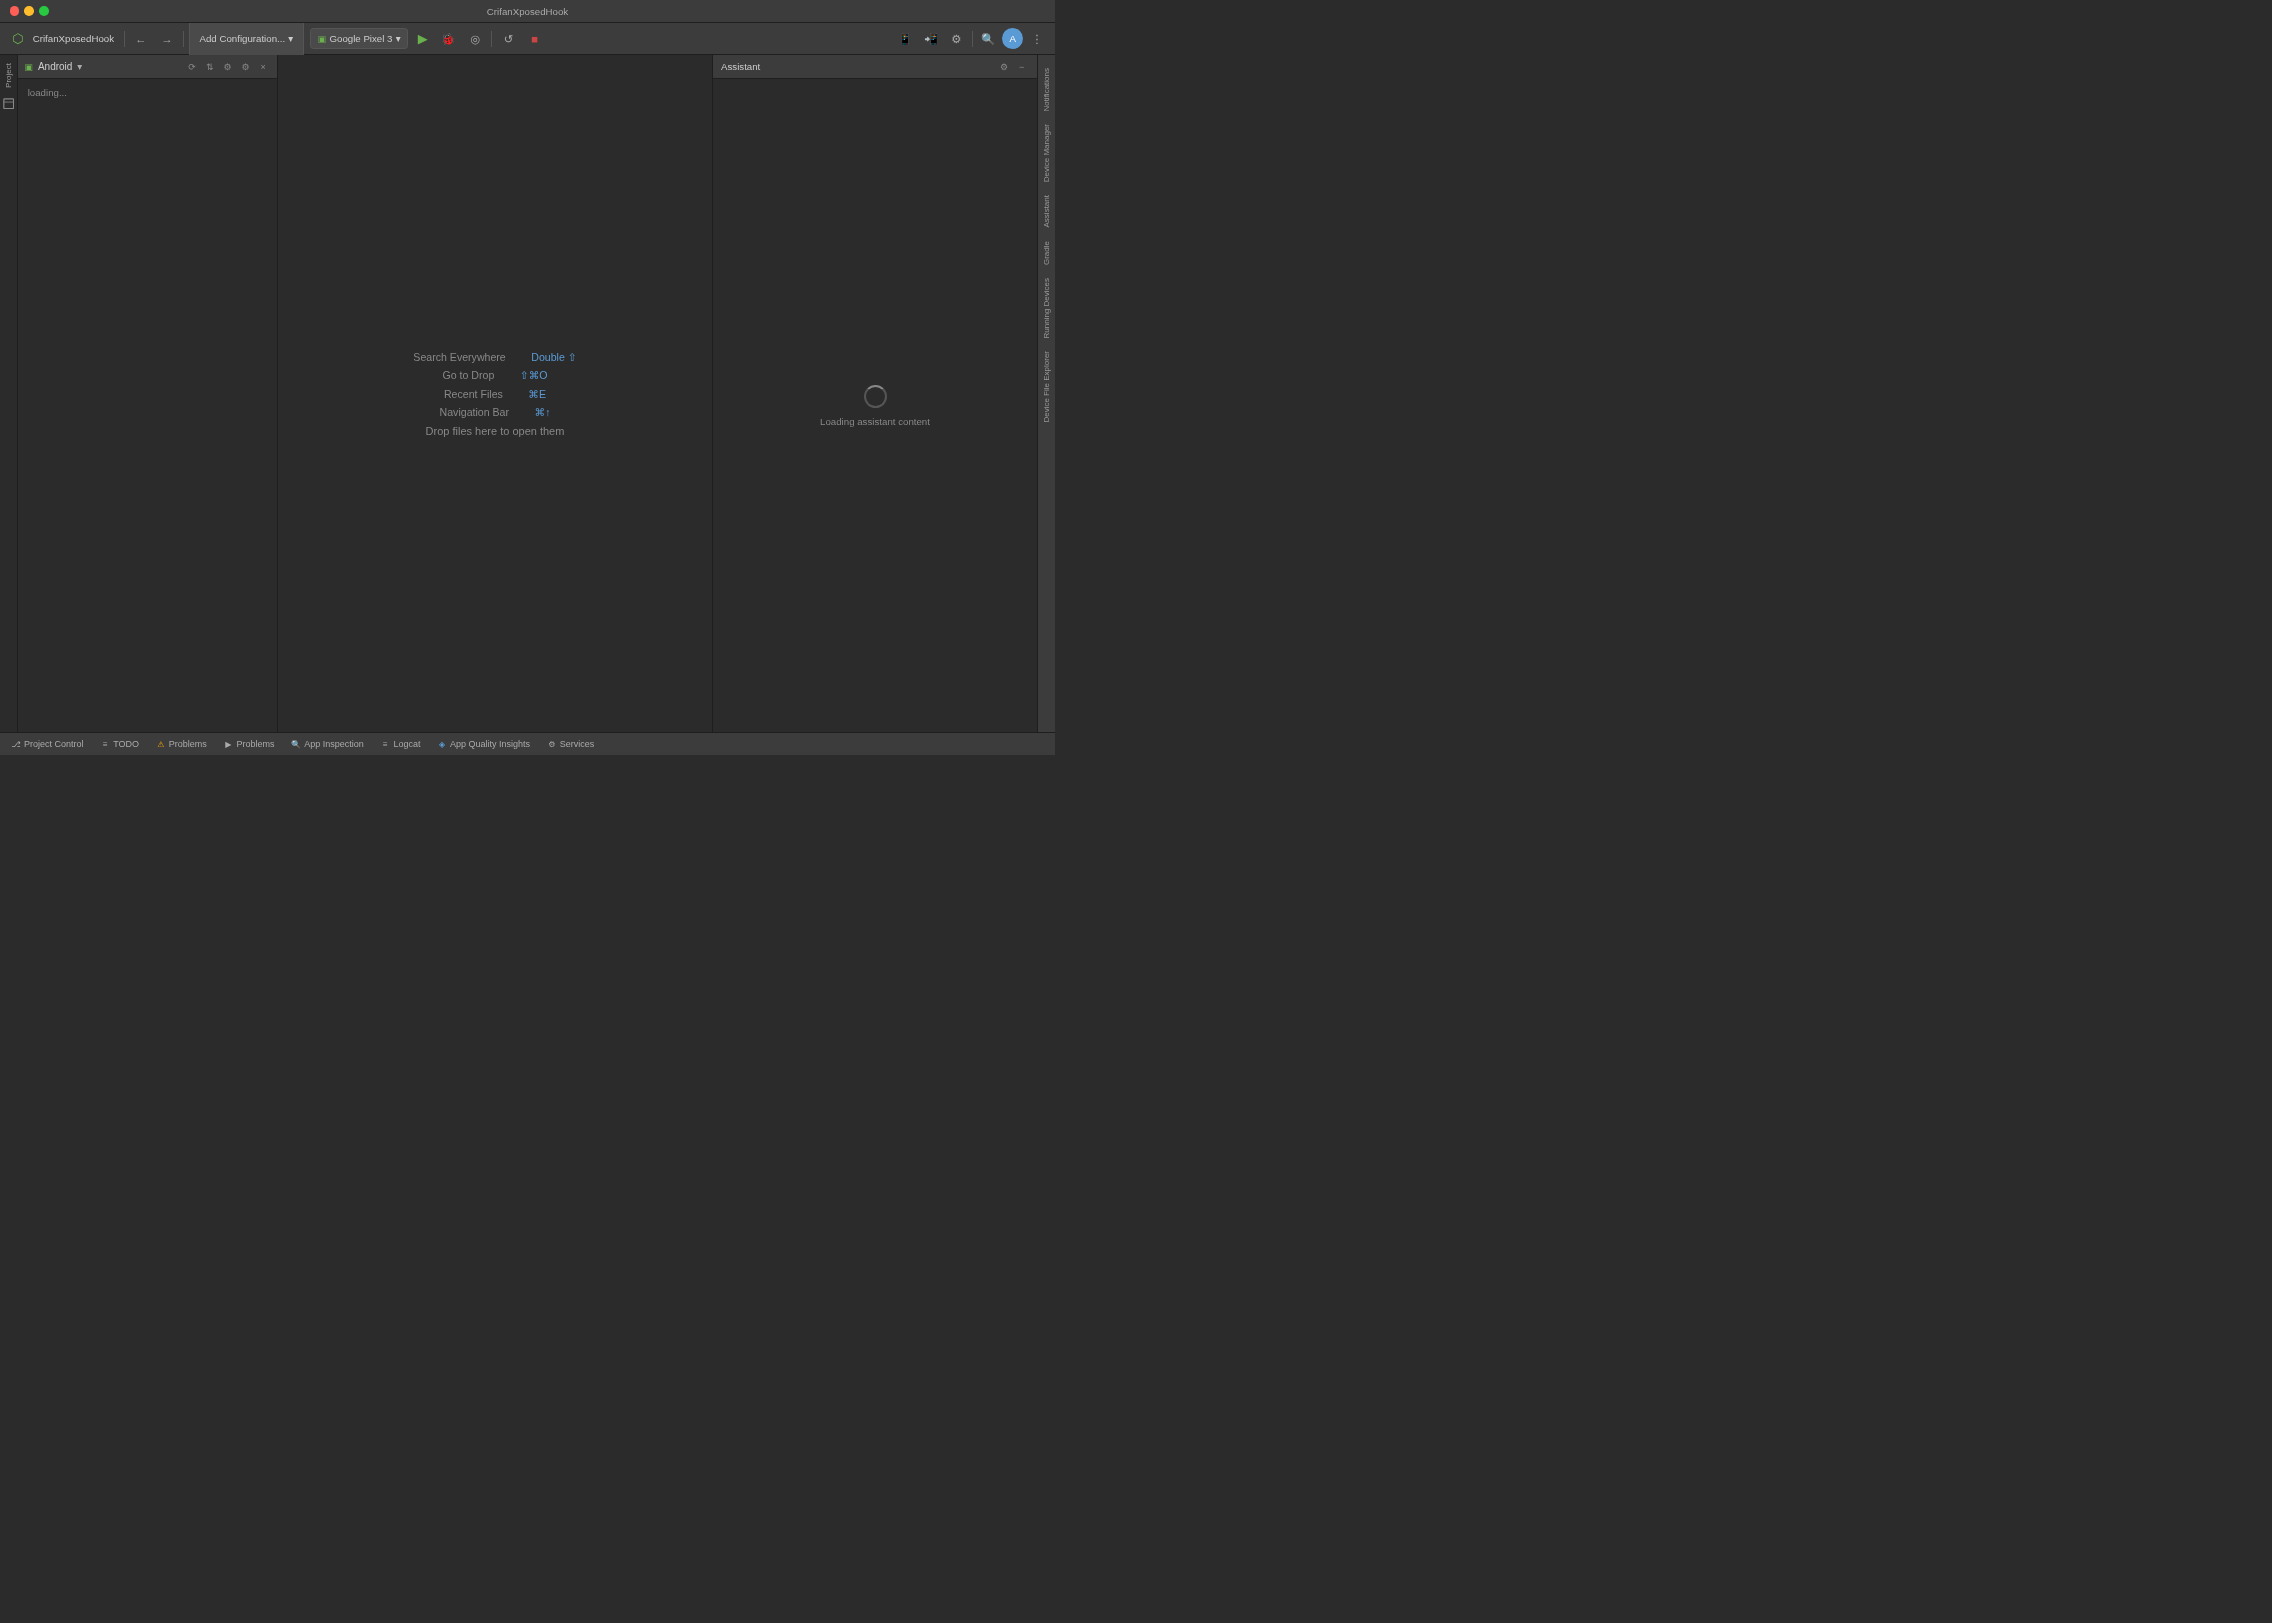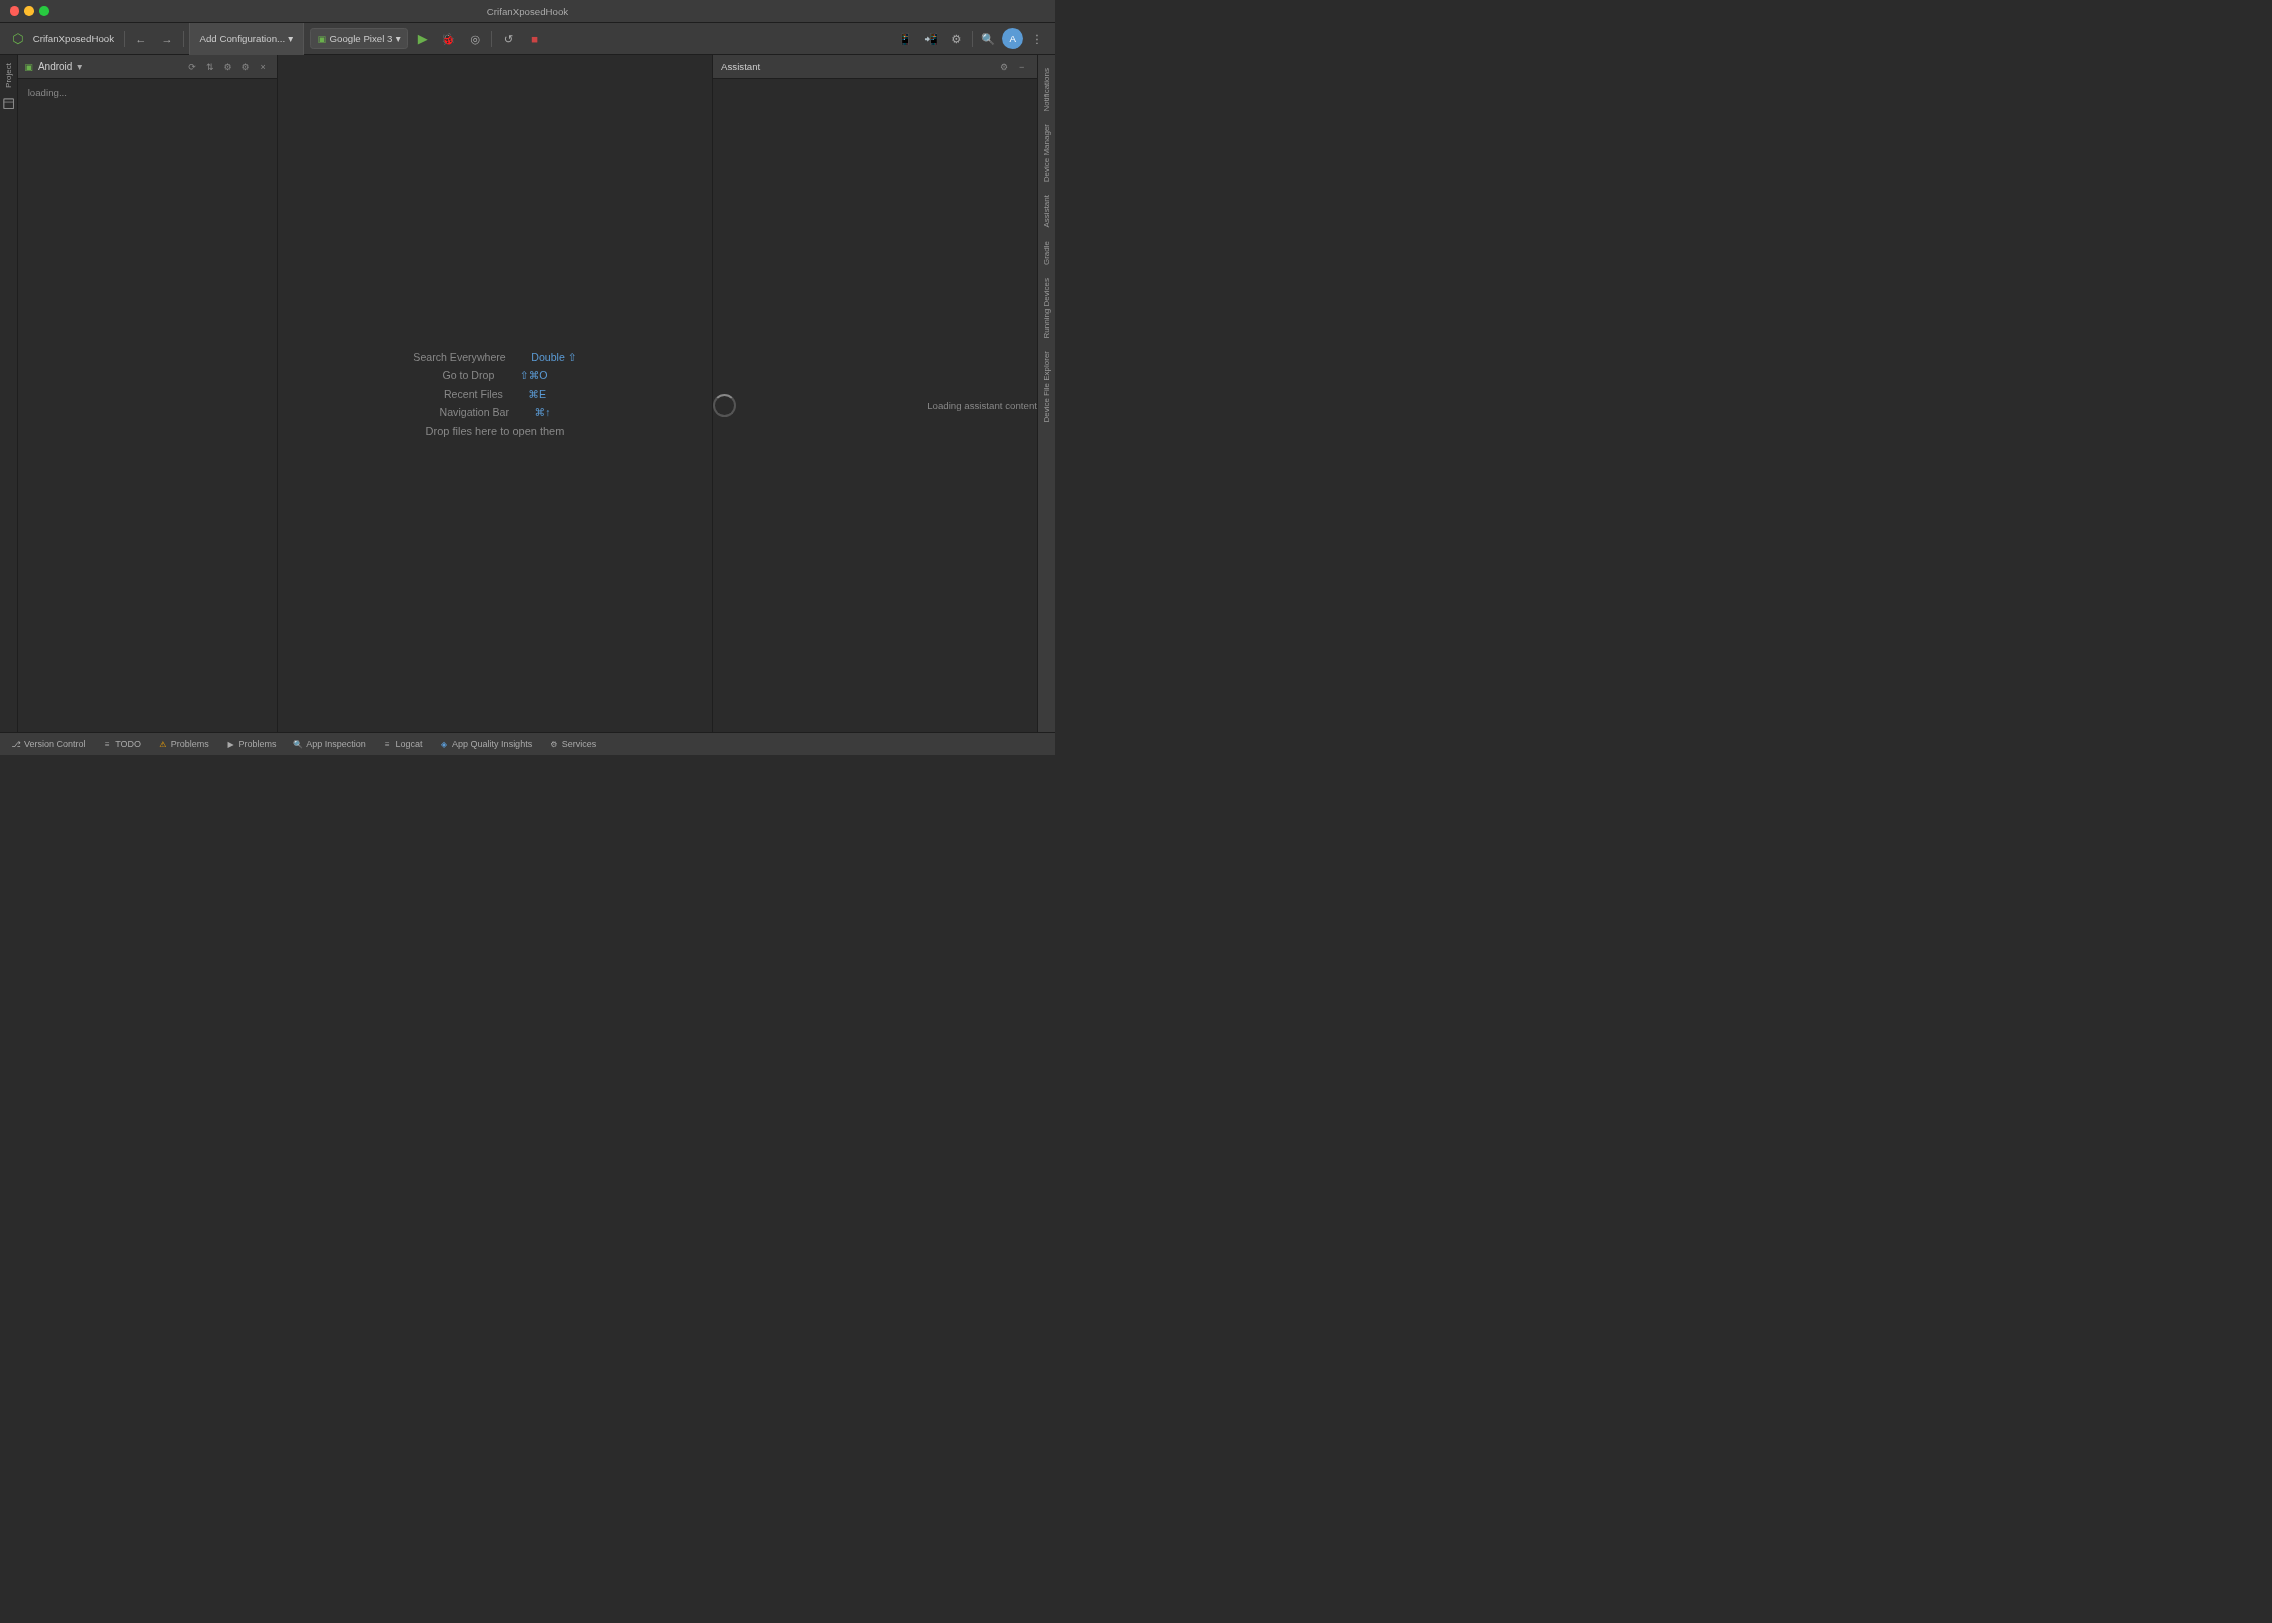--- a/index.html
+++ b/index.html
@@ -209,23 +209,23 @@
       font-weight: 500;
     }
     .assistant-controls {
       margin-left: auto;
       display: flex;
       gap: 3.2px;
     }
     .assistant-content {
       flex: 1;
       display: flex;
-      flex-direction: row;
-      align-items: center;
-      justify-content: space-between;
+      flex-direction: column;
+      align-items: center;
+      justify-content: center;
       gap: 8px;
     }
     .spinner {
       width: 23px;
       height: 23px;
       border: 2.4px solid #555;
       border-top-color: #888;
       border-radius: 50%;
       animation: spin 1s linear infinite;
     }
@@ -471,21 +471,21 @@
   </div>
 </div>
 
 <div class="bottom-tabs">
 
   <div style="position:absolute; left:0; bottom:41px; width:18px; display:flex; flex-direction:column; align-items:center; background:#2b2b2b; border-right:0.8px solid #1e1e1e;">
   </div>
 
   <div class="bottom-tab">
     <span class="bottom-tab-icon">⎇</span>
-    <span>Version Control</span>
+    <span>Project Control</span>
   </div>
   <div class="bottom-tab">
     <span class="bottom-tab-icon">≡</span>
     <span>TODO</span>
   </div>
   <div class="bottom-tab">
     <span class="bottom-tab-icon" style="color:#ffaa00;">⚠</span>
     <span>Problems</span>
   </div>
   <div class="bottom-tab">

